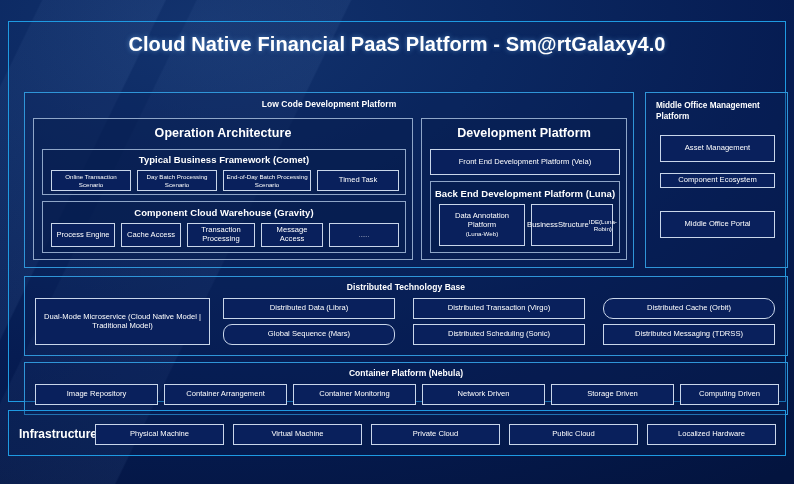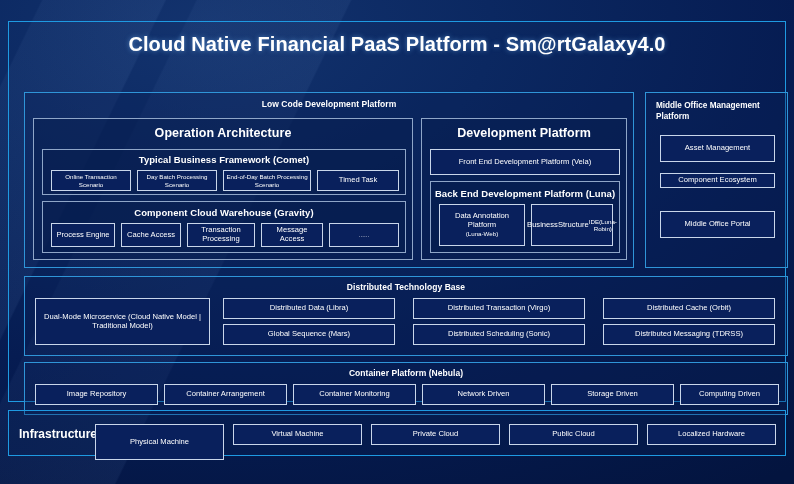--- a/index.html
+++ b/index.html
@@ -226,43 +226,43 @@
       <div class="box m" style="left:14px; top:118px; width:115px; height:27px;">Middle Office Portal</div>
     </div>
 
     <div class="panel" id="dtb">
       <div class="panel-title">Distributed Technology Base</div>
 
       <div class="box m" style="left:10px; top:21px; width:175px; height:47px;">Dual-Mode Microservice (Cloud Native Model | Traditional Model)</div>
 
       <div class="box m" style="left:198px; top:21px; width:172px; height:21px;">Distributed Data (Libra)</div>
       <div class="box m" style="left:388px; top:21px; width:172px; height:21px;">Distributed Transaction (Virgo)</div>
-      <div class="box m" style="left:578px; top:21px; width:172px; height:21px;">Distributed Cache (Orbit)</div>
-
-      <div class="box m" style="left:198px; top:47px; width:172px; height:21px;">Global Sequence (Mars)</div>
+      <div class="box m" style="left:578px; top:21px; width:172px; height:21px;border-radius:10px;">Distributed Cache (Orbit)</div>
+
+      <div class="box m" style="left:198px; top:47px; width:172px; height:21px;border-radius:9px;">Global Sequence (Mars)</div>
       <div class="box m" style="left:388px; top:47px; width:172px; height:21px;">Distributed Scheduling (Sonic)</div>
       <div class="box m" style="left:578px; top:47px; width:172px; height:21px;">Distributed Messaging (TDRSS)</div>
     </div>
 
     <div class="panel" id="container-plat">
       <div class="panel-title">Container Platform (Nebula)</div>
 
       <div class="box m" style="left:10px; top:21px; width:123px; height:21px;">Image Repository</div>
       <div class="box m" style="left:139px; top:21px; width:123px; height:21px;">Container Arrangement</div>
       <div class="box m" style="left:268px; top:21px; width:123px; height:21px;">Container Monitoring</div>
       <div class="box m" style="left:397px; top:21px; width:123px; height:21px;">Network Driven</div>
       <div class="box m" style="left:526px; top:21px; width:123px; height:21px;">Storage Driven</div>
       <div class="box m" style="left:655px; top:21px; width:99px; height:21px;">Computing Driven</div>
     </div>
 
   </div>
 
   <div id="infra">
     <div class="infra-label">Infrastructure</div>
 
-    <div class="box m" style="left:86px; top:13px; width:129px; height:36px;">Physical Machine</div>
+    <div class="box m" style="left:86px; top:13px; width:129px; height:21px;">Physical Machine</div>
     <div class="box m" style="left:224px; top:13px; width:129px; height:21px;">Virtual Machine</div>
     <div class="box m" style="left:362px; top:13px; width:129px; height:21px;">Private Cloud</div>
     <div class="box m" style="left:500px; top:13px; width:129px; height:21px;">Public Cloud</div>
     <div class="box m" style="left:638px; top:13px; width:129px; height:21px;">Localized Hardware</div>
   </div>
 
 </div>
 
 </body></html>

